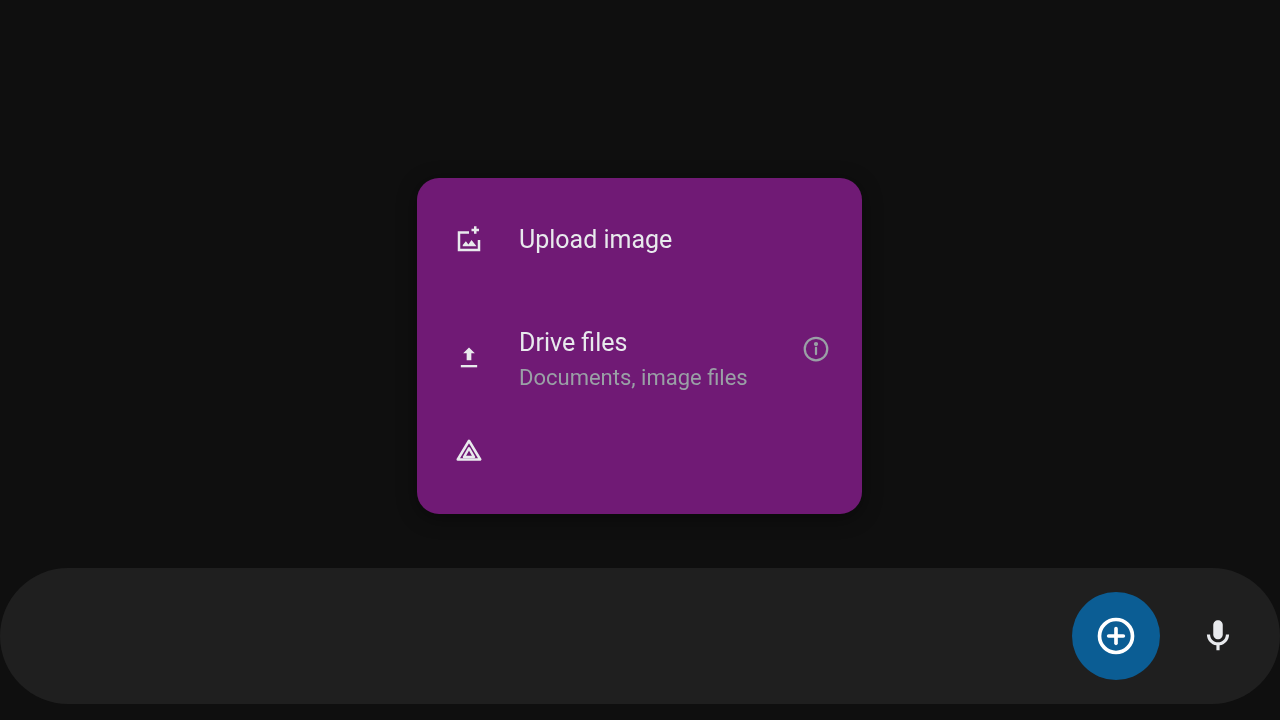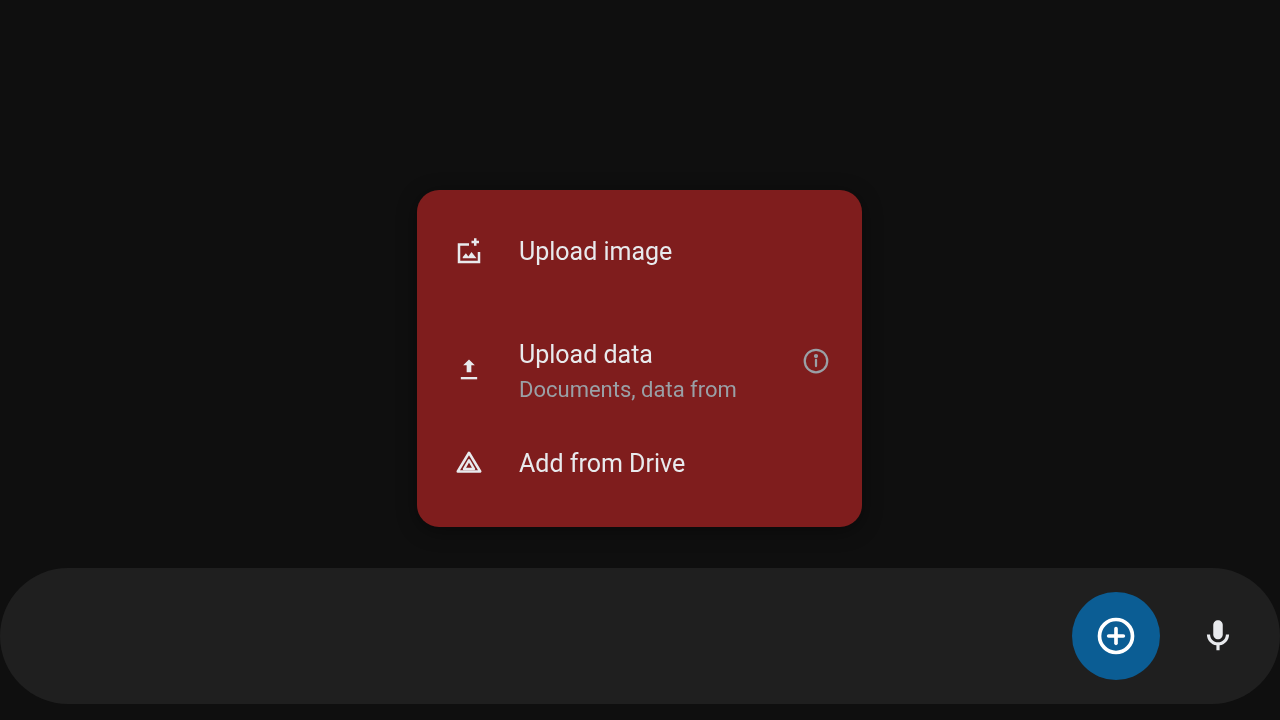--- a/index.html
+++ b/index.html
@@ -13,25 +13,24 @@
       background: #0f0f0f;
       font-family: 'Google Sans', Roboto, Arial, sans-serif;
       position: relative;
       overflow: hidden;
     }
     .popup-menu {
       position: absolute;
       left: 417px;
       top: 178px;
       width: 445px;
-      background: #7f1d1d;
+      background: #701a75;
       border-radius: 22px;
       padding: 30px 0;
       box-shadow: 0 4px 20px rgba(0,0,0,0.4);
-      margin-top: 12px;
     }
     .menu-item {
       display: flex;
       align-items: center;
       padding: 16px 36px;
       cursor: pointer;
       position: relative;
     }
     .menu-item-icon {
       width: 32px;
@@ -130,41 +129,40 @@
   </div>
 
   <div class="menu-item second-item">
     <div class="menu-item-icon">
       <svg width="28" height="28" viewBox="0 0 24 24" fill="none">
         <path d="M12 3l-5 5h3v6h4V8h3l-5-5z" fill="#e8eaed"></path>
         <path d="M5 18h14v2H5v-2z" fill="#e8eaed"></path>
       </svg>
     </div>
     <div class="menu-item-text">
-      <div class="menu-item-title">Upload data</div>
-      <div class="menu-item-subtitle">Documents, data from</div>
+      <div class="menu-item-title">Drive files</div>
+      <div class="menu-item-subtitle">Documents, image files</div>
     </div>
     <div class="info-icon">
       <svg width="30" height="30" viewBox="0 0 24 24" fill="none" stroke="#9aa0a6" stroke-width="1.8">
         <circle cx="12" cy="12" r="9"></circle>
         <line x1="12" y1="11" x2="12" y2="16" stroke-linecap="round"></line>
         <circle cx="12" cy="8" r="0.8" fill="#9aa0a6"></circle>
       </svg>
     </div>
   </div>
 
   <div class="menu-item">
     <div class="menu-item-icon">
       <svg width="30" height="30" viewBox="0 0 24 24" fill="none" stroke="#e8eaed" stroke-width="2" stroke-linejoin="round">
         <path d="M12 3 L21 18 L3 18 Z"></path>
         <path d="M12 9 L16 16 L8 16 Z"></path>
       </svg>
     </div>
     <div class="menu-item-text">
-      <div class="menu-item-title">Add from Drive</div>
     </div>
   </div>
 
 </div>
 
 <div class="input-bar">
   <div class="input-bar-right">
     <div class="add-button">
       <svg width="44" height="44" viewBox="0 0 24 24" fill="none" stroke="#ffffff" stroke-width="2">
         <circle cx="12" cy="12" r="9"></circle>

